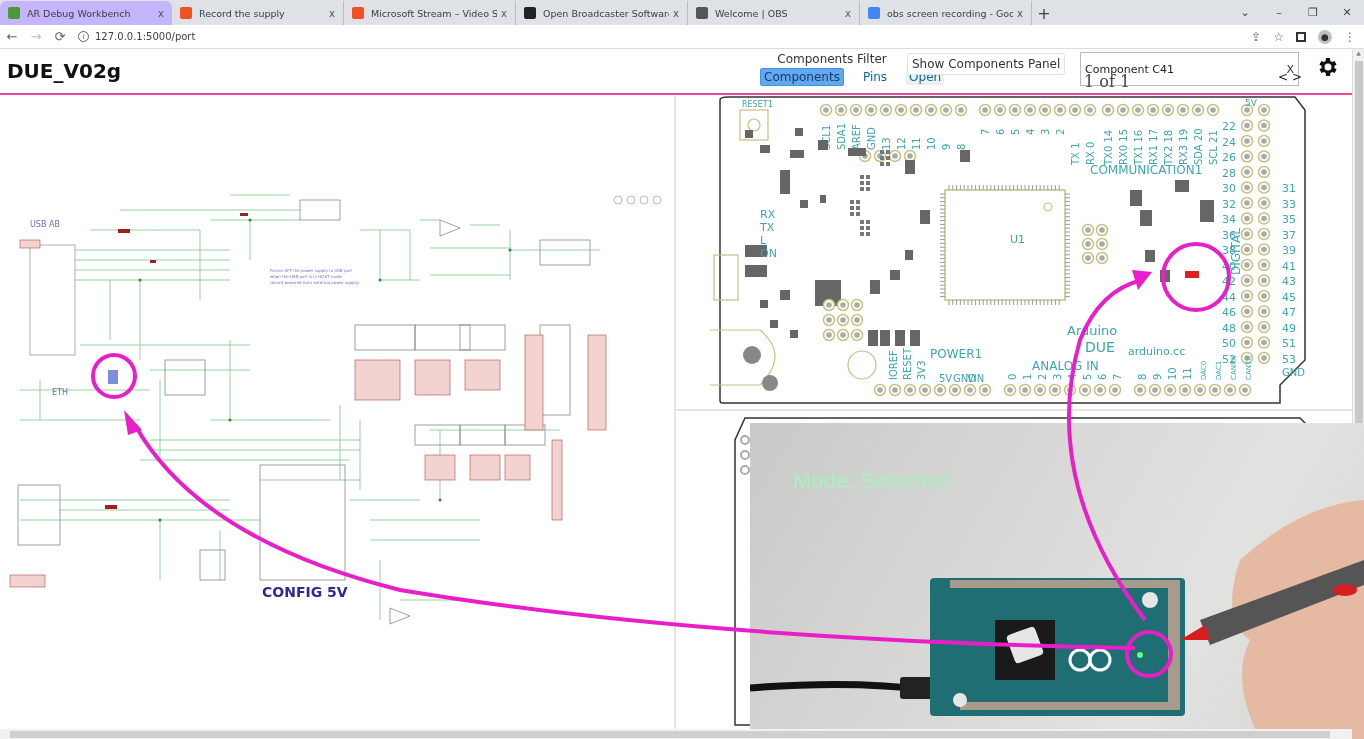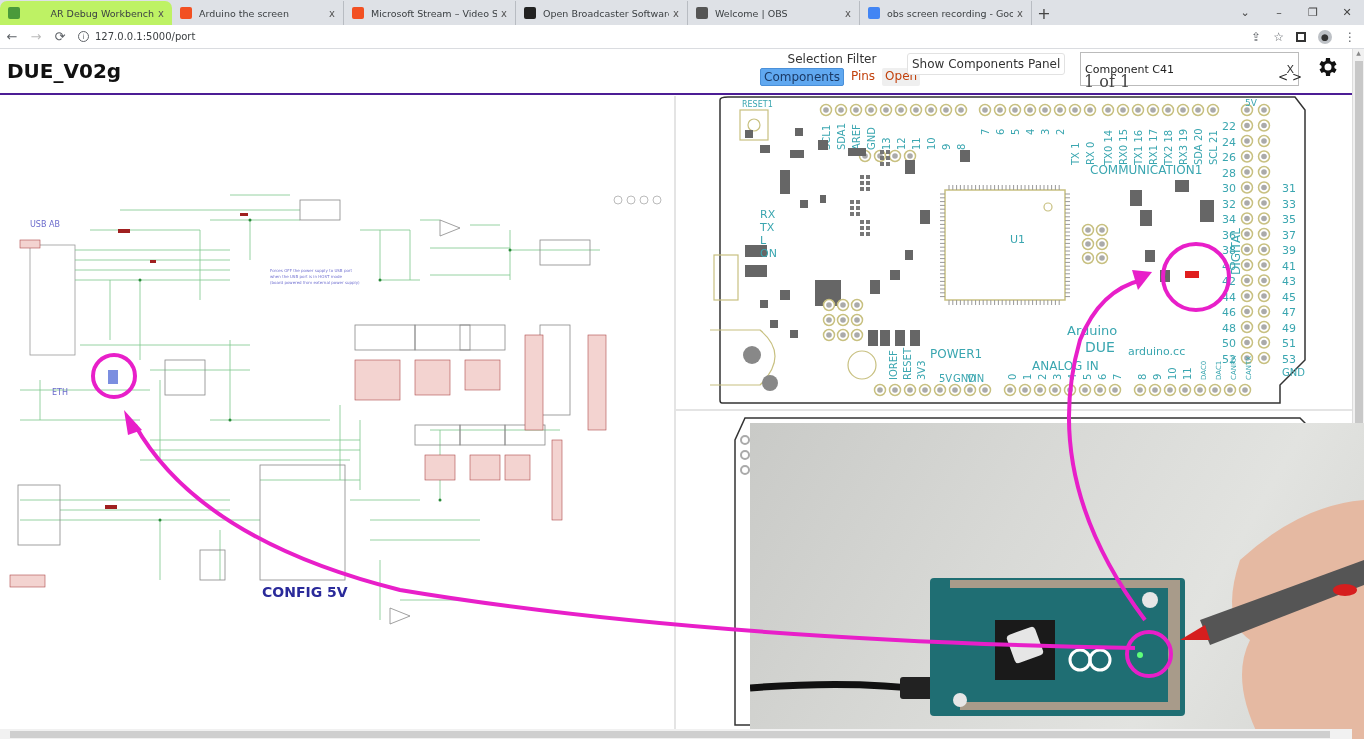--- a/index.html
+++ b/index.html
@@ -1,40 +1,40 @@
 <!DOCTYPE html>
 <html><head>
 <meta charset="utf-8">
 <style>
   * { box-sizing: border-box; margin: 0; padding: 0; }
   html, body { width: 1364px; height: 739px; overflow: hidden; background: #fff; font-family: "DejaVu Sans", sans-serif; }
   
   .tabstrip { position: absolute; left: 0; top: 0; width: 1364px; height: 25px; background: #dee1e6; display: flex; align-items: flex-end; }
   .tab { position: relative; height: 24px; width: 172px; display: flex; align-items: center; padding: 0 8px; font-size: 9.5px; color: #3c4043; border-right: 1px solid #b8bcc2; flex-shrink: 0; }
-  .tab.active { background: #bef264; border-radius: 7px 7px 0 0; border-right: none; text-align: right; }
+  .tab.active { background: #c4b5fd; border-radius: 7px 7px 0 0; border-right: none; }
   .tab .favicon { width: 12px; height: 12px; margin-right: 7px; flex-shrink: 0; border-radius: 2px; display: flex; align-items: center; justify-content: center; font-size: 8px; color: #fff; }
   .tab .tab-title { flex: 1; overflow: hidden; white-space: nowrap; }
   .tab .tab-close { font-size: 10px; color: #555; margin-left: 4px; }
   .newtab { width: 24px; height: 24px; display: flex; align-items: center; justify-content: center; font-size: 16px; color: #444; }
   .winctl { position: absolute; right: 0; top: 0; display: flex; height: 25px; }
   .winctl span { width: 34px; display: flex; align-items: center; justify-content: center; font-size: 11px; color: #444; }
   .toolbar { position: absolute; left: 0; top: 25px; width: 1364px; height: 24px; background: #fff; border-bottom: 1px solid #dadce0; display: flex; align-items: center; }
   .nav-btn { width: 24px; text-align: center; font-size: 13px; color: #5f6368; }
   .omnibox { margin-left: 6px; display: flex; align-items: center; font-size: 10px; color: #3c4043; }
   .omnibox .info { width: 11px; height: 11px; border: 1px solid #5f6368; border-radius: 50%; font-size: 7px; display:flex; align-items:center; justify-content:center; margin-right: 6px; color:#5f6368; }
   .tb-right { position: absolute; right: 8px; top: 0; height: 24px; display: flex; align-items: center; gap: 12px; font-size: 12px; color: #5f6368; }
   .avatar { width: 14px; height: 14px; border-radius: 50%; background: #bdc1c6; display:flex; align-items:center; justify-content:center; font-size: 9px; color:#333; }
 
   
-  .app-header { position: absolute; left: 0; top: 49px; width: 1352px; height: 46px; background: #fff; border-bottom: 2px solid #4c1d95; }
+  .app-header { position: absolute; left: 0; top: 49px; width: 1352px; height: 46px; background: #fff; border-bottom: 2px solid #ec4899; }
   .app-title { position: absolute; left: 7px; top: 10px; font-size: 20px; font-weight: bold; color: #111; }
   .sel-filter { position: absolute; left: 760px; top: 3px; width: 144px; }
   .sel-filter-label { text-align: center; font-size: 12px; color: #333; margin-bottom: 2px; }
-  .sel-btns { display: flex; gap: 4px; }
-  .sel-btn { font-size: 12px; padding: 1px 3px; color: #c2410c; border-radius: 2px; }
+  .sel-btns { display: flex; gap: 16px; align-items: center; }
+  .sel-btn { font-size: 12px; padding: 1px 3px; color: #0369a1; border-radius: 2px; }
   .sel-btn.active { background: #60a8f0; color: #1b3a66; border: 1px solid #4a90d9; }
   .sel-btn.hover { background: #efefef; }
   .meas-btn { position: absolute; left: 907px; top: 4px; padding: 3px 4px; font-size: 12px; color: #333; border: 1px solid #e2e2e2; border-radius: 3px; background: #fff; }
   .search-box { position: absolute; left: 1080px; top: 3px; width: 219px; height: 14px; border: 1px solid #bbb; display: flex; align-items: center; padding: 16px 4px; font-size: 11px; color: #222; }
   .search-box input { border: none; outline: none; flex: 1; font-size: 11px; font-family: "DejaVu Sans", sans-serif; color: #222; background: transparent; }
   .search-clear { font-size: 11px; color: #333; }
   .search-count { position: absolute; left: 1084px; top: 23px; font-size: 16px; color: #444; font-family: "DejaVu Serif", serif; }
   .search-nav { position: absolute; left: 1278px; top: 21px; font-size: 12px; color: #222; letter-spacing: 4px; }
   .settings { position: absolute; left: 1316px; top: 6px; width: 24px; height: 24px; }
   .v-scroll { position: absolute; right: 0; top: 49px; width: 12px; height: 680px; background: #f1f1f1; border-left: 1px solid #ddd; }
@@ -62,21 +62,21 @@
 
 <div class="tabstrip">
   <div id="tabs" style="display:flex;align-items:flex-end;height:25px;">
       <div class="tab active">
         <span class="favicon" style="background:#4a9a3a"></span>
     <span class="tab-title">AR Debug Workbench</span>
     <span class="tab-close">x</span>
       </div>
       <div class="tab">
         <span class="favicon" style="background:#f25022"></span>
-    <span class="tab-title">Arduino the screen</span>
+    <span class="tab-title">Record the supply</span>
     <span class="tab-close">x</span>
       </div>
       <div class="tab">
         <span class="favicon" style="background:#f25022"></span>
     <span class="tab-title">Microsoft Stream – Video Stream</span>
     <span class="tab-close">x</span>
       </div>
       <div class="tab">
         <span class="favicon" style="background:#222222"></span>
     <span class="tab-title">Open Broadcaster Software | OBS</span>
@@ -115,21 +115,21 @@
     <span>☆</span>
     <span style="display:inline-block;width:10px;height:10px;border:2px solid #333;"></span>
     <span class="avatar">●</span>
     <span>⋮</span>
   </div>
 </div>
 
 <div class="app-header">
   <div class="app-title">DUE_V02g</div>
   <div class="sel-filter">
-    <div class="sel-filter-label">Selection Filter</div>
+    <div class="sel-filter-label">Components Filter</div>
     <div class="sel-btns">
       <span class="sel-btn active">Components</span>
       <span class="sel-btn">Pins</span>
       <span class="sel-btn hover">Open</span>
     </div>
   </div>
   <div class="meas-btn">Show Components Panel</div>
   <div class="search-box">
     <input value="Component C41" style="">
     <span class="search-clear">X</span>
@@ -770,20 +770,21 @@
     <path d="M745 418 L1300 418 L1305 423 L1305 725 L735 725 L735 440Z" fill="#fff" stroke="#333" stroke-width="1.5"></path>
     <g fill="none" stroke="#aaa" stroke-width="2">
       <circle cx="745" cy="440" r="4"></circle>
         <circle cx="745" cy="455" r="4"></circle>
         <circle cx="745" cy="470" r="4"></circle>
     </g>
   </svg>
 </div>
 
 <div class="video">
+  <div class="overlay-text" style="top:45px;">Mode: Selection</div>
   <svg width="614" height="316" viewBox="750 423 614 316" style="position:absolute;left:0;top:0">
 
     <path d="M750 688 Q850 680 930 690" stroke="#111" stroke-width="7" fill="none"></path>
     <rect x="900" y="677" width="45" height="22" rx="3" fill="#222"></rect>
 
     <rect x="930" y="578" width="255" height="138" rx="4" fill="#1f6e73"></rect>
     <rect x="950" y="580" width="230" height="8" fill="#a89b8a"></rect>
     <rect x="960" y="702" width="215" height="8" fill="#a89b8a"></rect>
     <rect x="1168" y="580" width="12" height="130" fill="#a89b8a"></rect>
     <rect x="995" y="620" width="60" height="60" fill="#1a1a1a"></rect>

